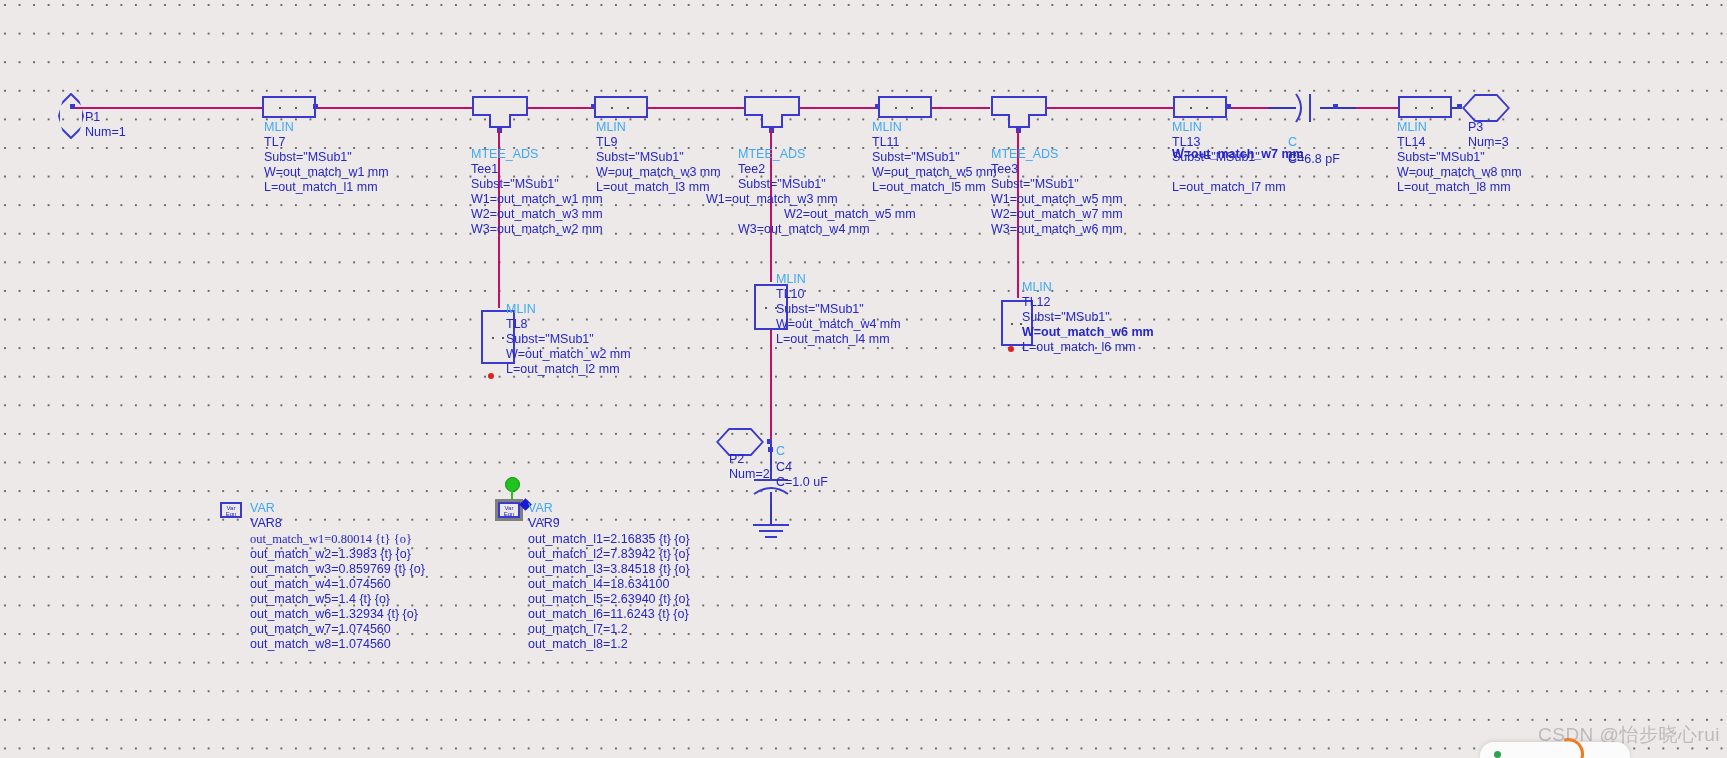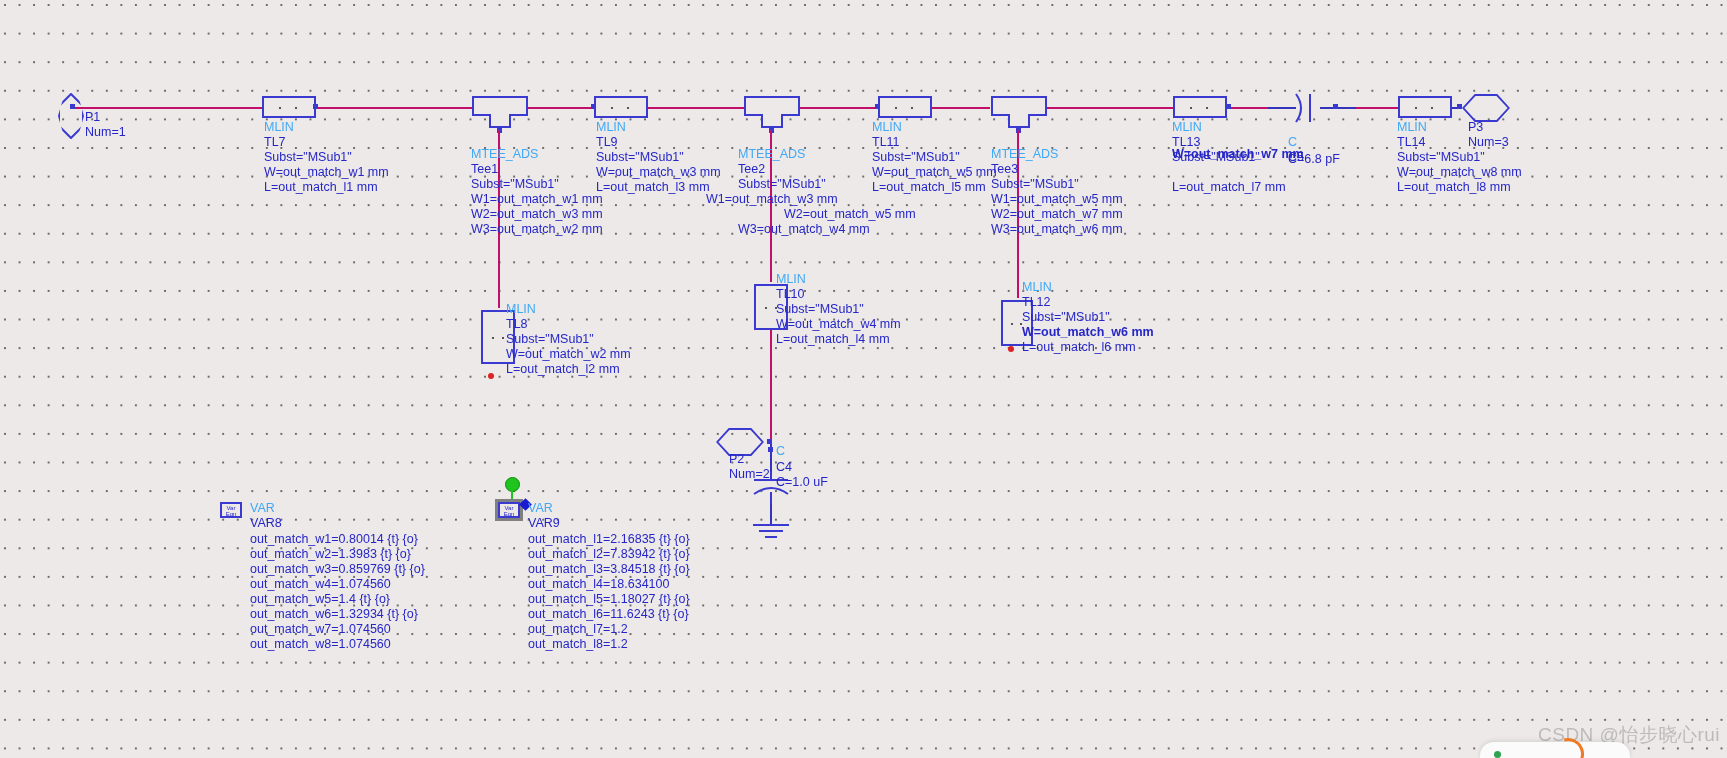--- a/index.html
+++ b/index.html
@@ -364,21 +364,21 @@
       <line x1="17" y1="15" x2="29" y2="15" stroke="#3a3ad0" stroke-width="2"></line>
     </svg>
   </div>
 
   <div class="var-icon" style="left:220px; top:502px;">
     <span>Var</span><br>
     <span>Eqn</span>
   </div>
   <div class="lbl type" style="left:250px; top:501px;">VAR</div>
   <div class="lbl" style="left:250px; top:516px;">VAR8</div>
-  <div class="lbl" style="left:250px; top:532px;">out_match_w1=0.80014 {t} {o}</div>
+  <div class="lbl" style="left:250px; top:532px;font-family:Liberation Serif, serif;">out_match_w1=0.80014 {t} {o}</div>
   <div class="lbl" style="left:250px; top:547px;">out_match_w2=1.3983 {t} {o}</div>
   <div class="lbl" style="left:250px; top:562px;">out_match_w3=0.859769 {t} {o}</div>
   <div class="lbl" style="left:250px; top:577px;">out_match_w4=1.074560</div>
   <div class="lbl" style="left:250px; top:592px;">out_match_w5=1.4 {t} {o}</div>
   <div class="lbl" style="left:250px; top:607px;">out_match_w6=1.32934 {t} {o}</div>
   <div class="lbl" style="left:250px; top:622px;">out_match_w7=1.074560</div>
   <div class="lbl" style="left:250px; top:637px;">out_match_w8=1.074560</div>
 
   <div class="green-pin" style="left:505px; top:477px;"></div>
   <div class="green-stem" style="left:511px; top:489px; height:13px;"></div>
@@ -386,21 +386,21 @@
     <span>Var</span><br>
     <span>Eqn</span>
   </div>
   <div class="sel-handle" style="left:521px; top:500px;"></div>
   <div class="lbl type" style="left:528px; top:501px;">VAR</div>
   <div class="lbl" style="left:528px; top:516px;">VAR9</div>
   <div class="lbl" style="left:528px; top:532px;">out_match_l1=2.16835 {t} {o}</div>
   <div class="lbl" style="left:528px; top:547px;">out_match_l2=7.83942 {t} {o}</div>
   <div class="lbl" style="left:528px; top:530px;margin-top:32px;">out_match_l3=3.84518 {t} {o}</div>
   <div class="lbl" style="left:528px; top:577px;">out_match_l4=18.634100</div>
-  <div class="lbl" style="left:528px; top:592px;">out_match_l5=1.18027 {t} {o}</div>
+  <div class="lbl" style="left:528px; top:592px;">out_match_l5=2.63940 {t} {o}</div>
   <div class="lbl" style="left:528px; top:607px;">out_match_l6=11.6243 {t} {o}</div>
   <div class="lbl" style="left:528px; top:622px;">out_match_l7=1.2</div>
   <div class="lbl" style="left:528px; top:637px;">out_match_l8=1.2</div>
 
   <div class="watermark" style="left:1538px; top:722px;">CSDN @怡步晓心rui</div>
 
   <div class="corner-card" style="left:1480px; top:742px; width:150px; height:16px;"></div>
   <div class="corner-dot" style="left:1494px; top:751px;"></div>
   <div class="corner-arc" style="left:1552px; top:738px;"></div>
 

